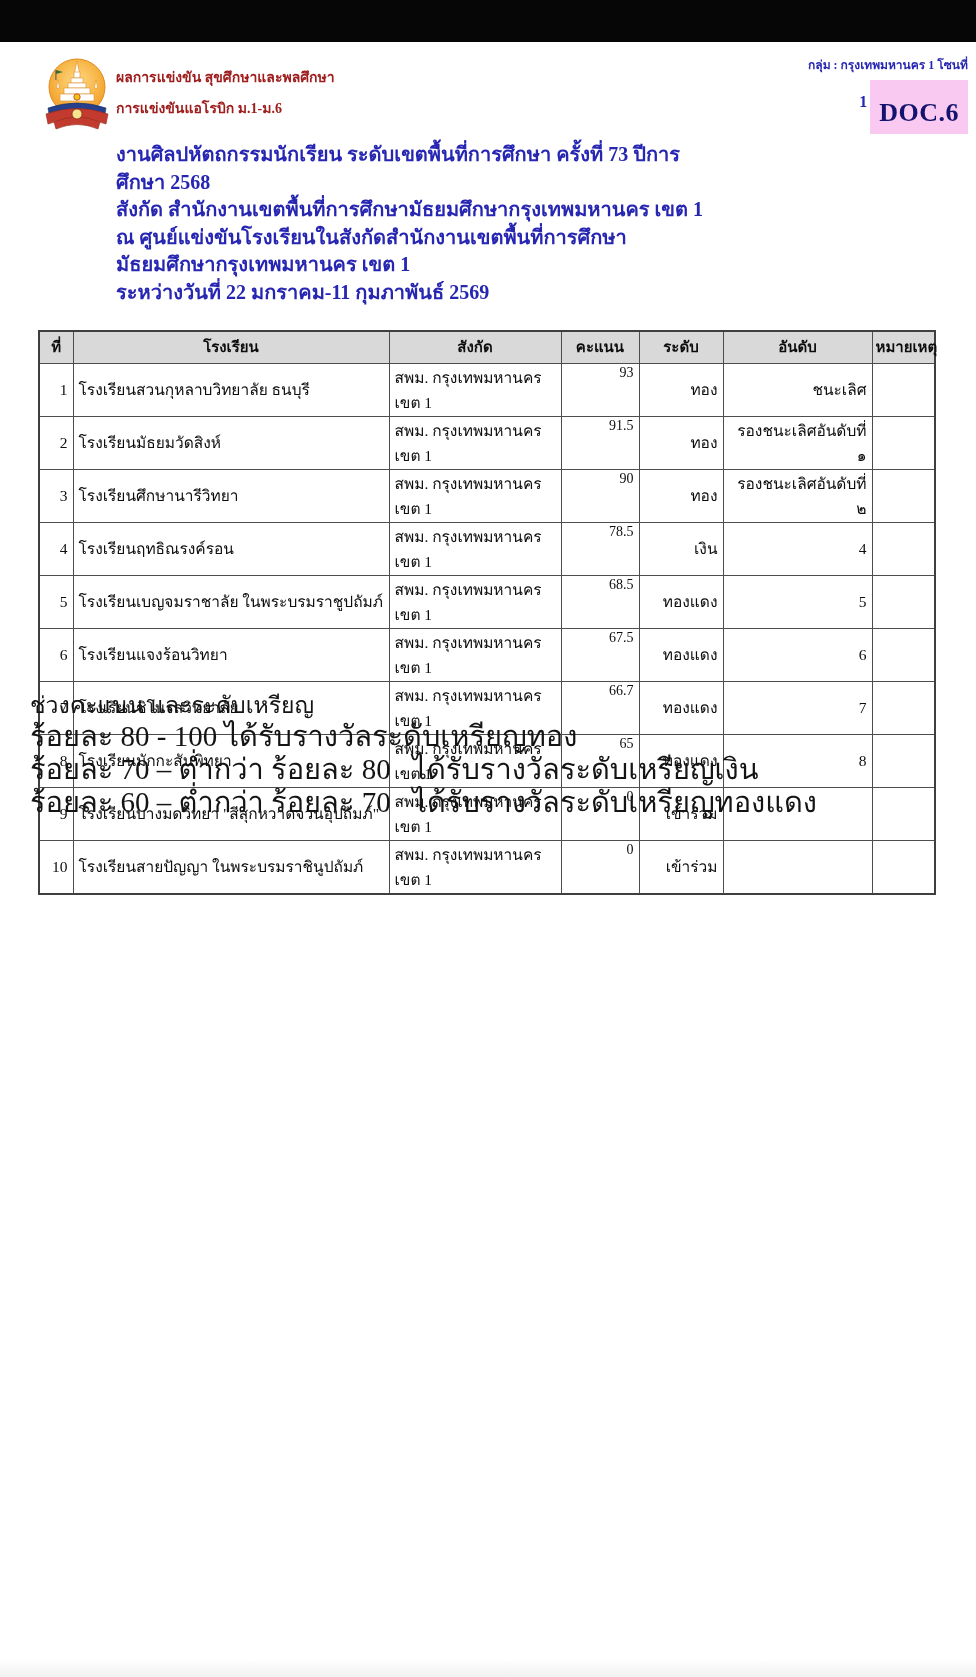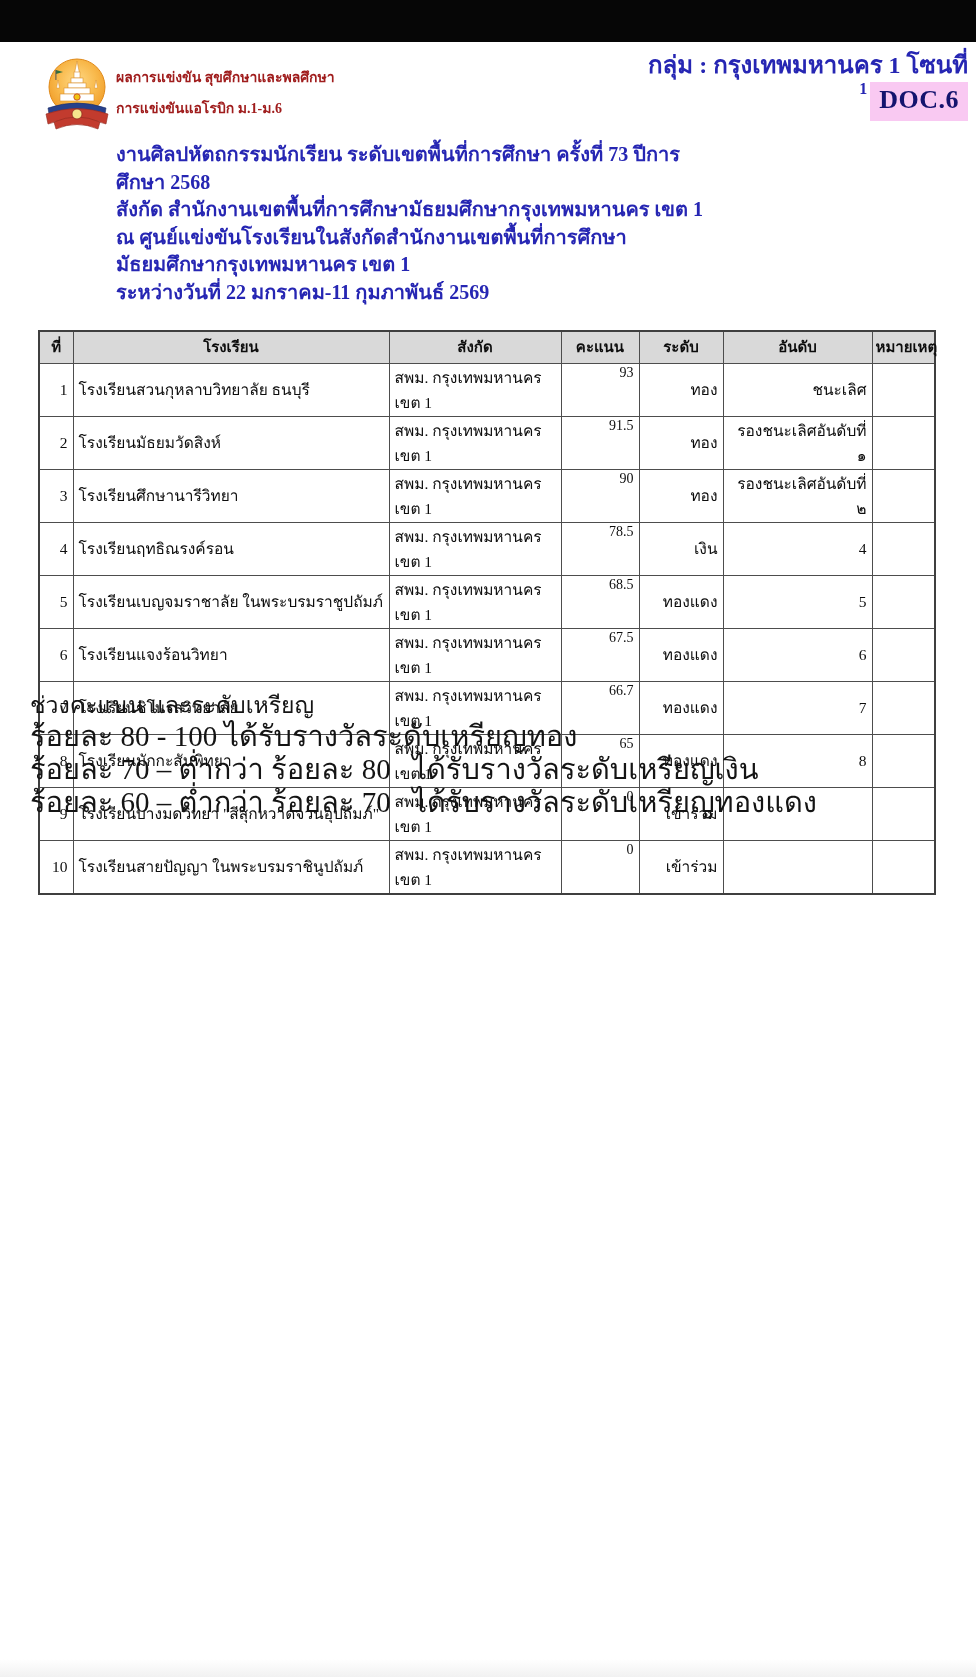--- a/index.html
+++ b/index.html
@@ -9,26 +9,26 @@
     font-family:"Liberation Serif","DejaVu Serif",serif; overflow:hidden;
   }
   .top-bar { position:absolute; top:0; left:0; width:976px; height:42px; background:#060606; }
 
   
   .logo { position:absolute; left:44px; top:56px; width:66px; height:78px; }
   .title-block { position:absolute; left:116px; top:62px; color:#a01d1d; font-weight:bold; }
   .title-line { font-size:14px; line-height:31px; }
 
   .right-head { position:absolute; right:8px; top:52px; text-align:right; }
-  .group-line { color:#2626b3; font-weight:bold; font-size:24px; line-height:26px; }
+  .group-line { color:#2626b3; font-weight:bold; font-size:12px; line-height:26px; }
   .doc-line { margin-top:2px; }
   .sup-one { color:#2626b3; font-weight:bold; font-size:16px; vertical-align:14px; margin-right:3px; }
   .doc-badge {
     display:inline-block; background:#f9c9f2; color:#14146e; font-weight:bold;
-    font-size:26px; line-height:30px; padding:3px 9px 6px 9px; letter-spacing:0.5px;
+    font-size:26px; line-height:30px; padding:18px 9px 6px 9px; letter-spacing:0.5px;
   }
 
   
   .info-block { position:absolute; left:116px; top:141px; width:600px; color:#2626b3; font-weight:bold; }
   .info-line { font-size:20px; line-height:27.5px; }
 
   
   table.results {
     position:absolute; left:38px; top:330px; width:896px;
     border-collapse:collapse; border:2px solid #3f3f3f;

